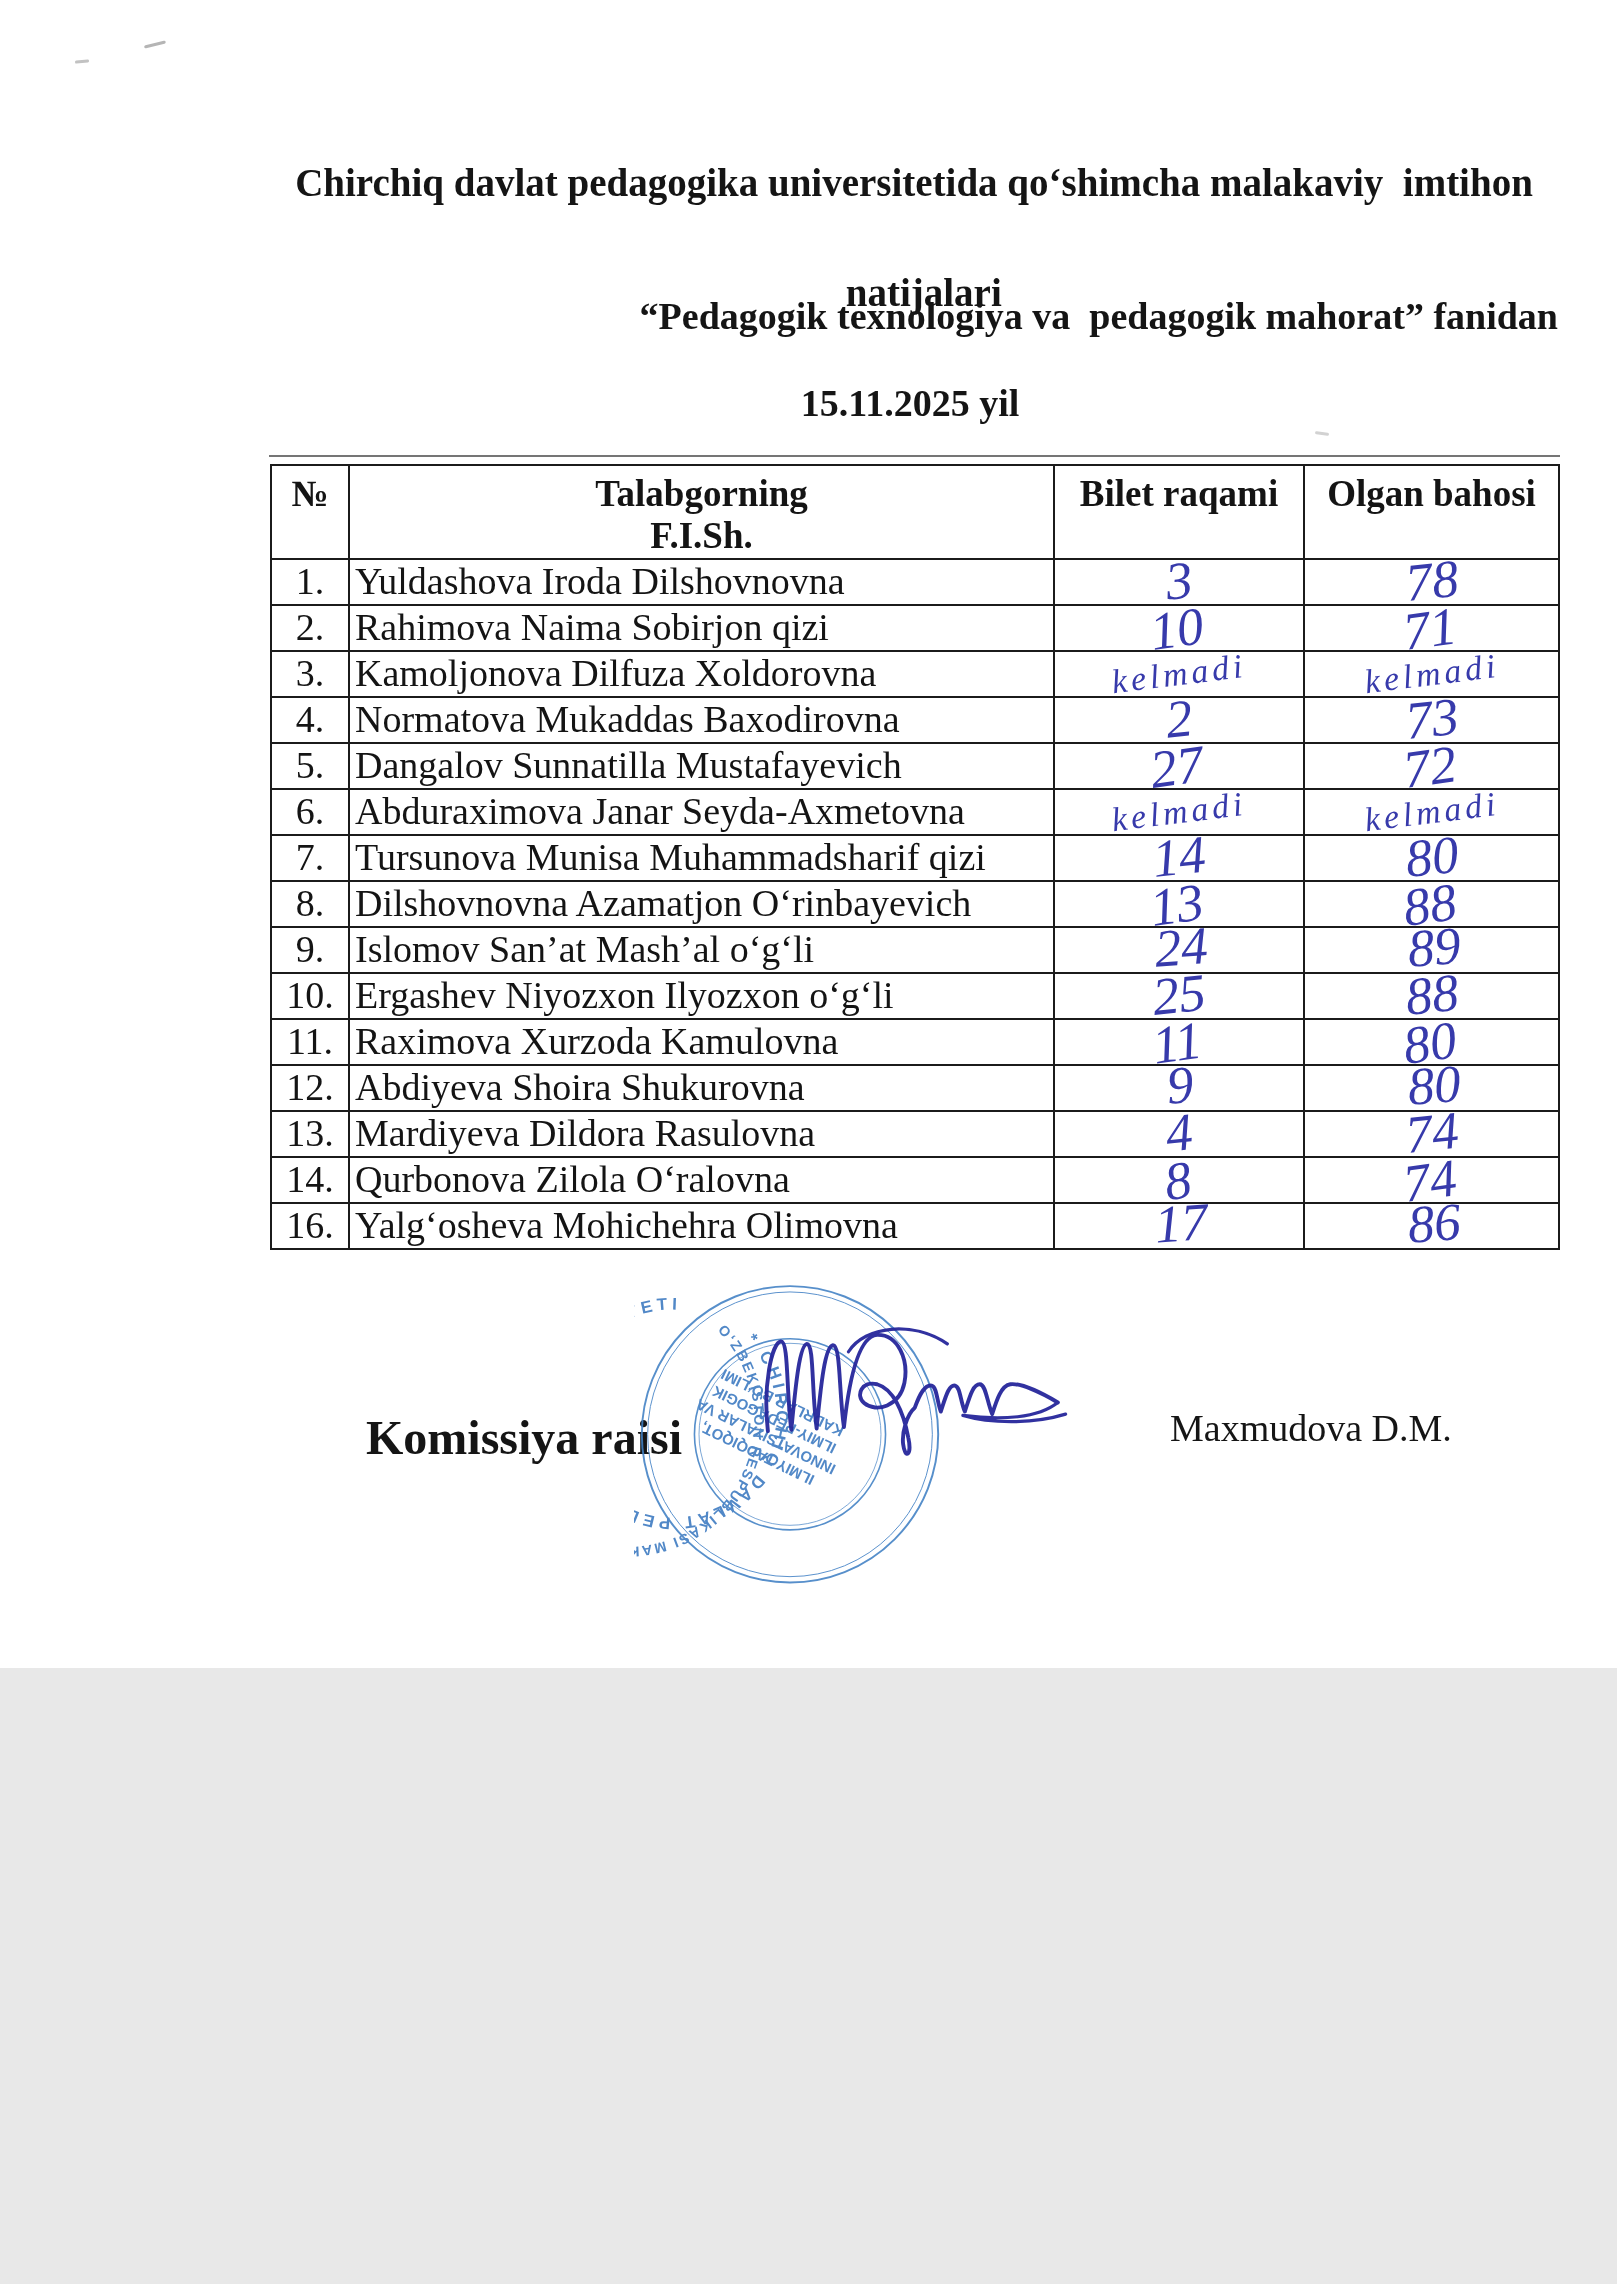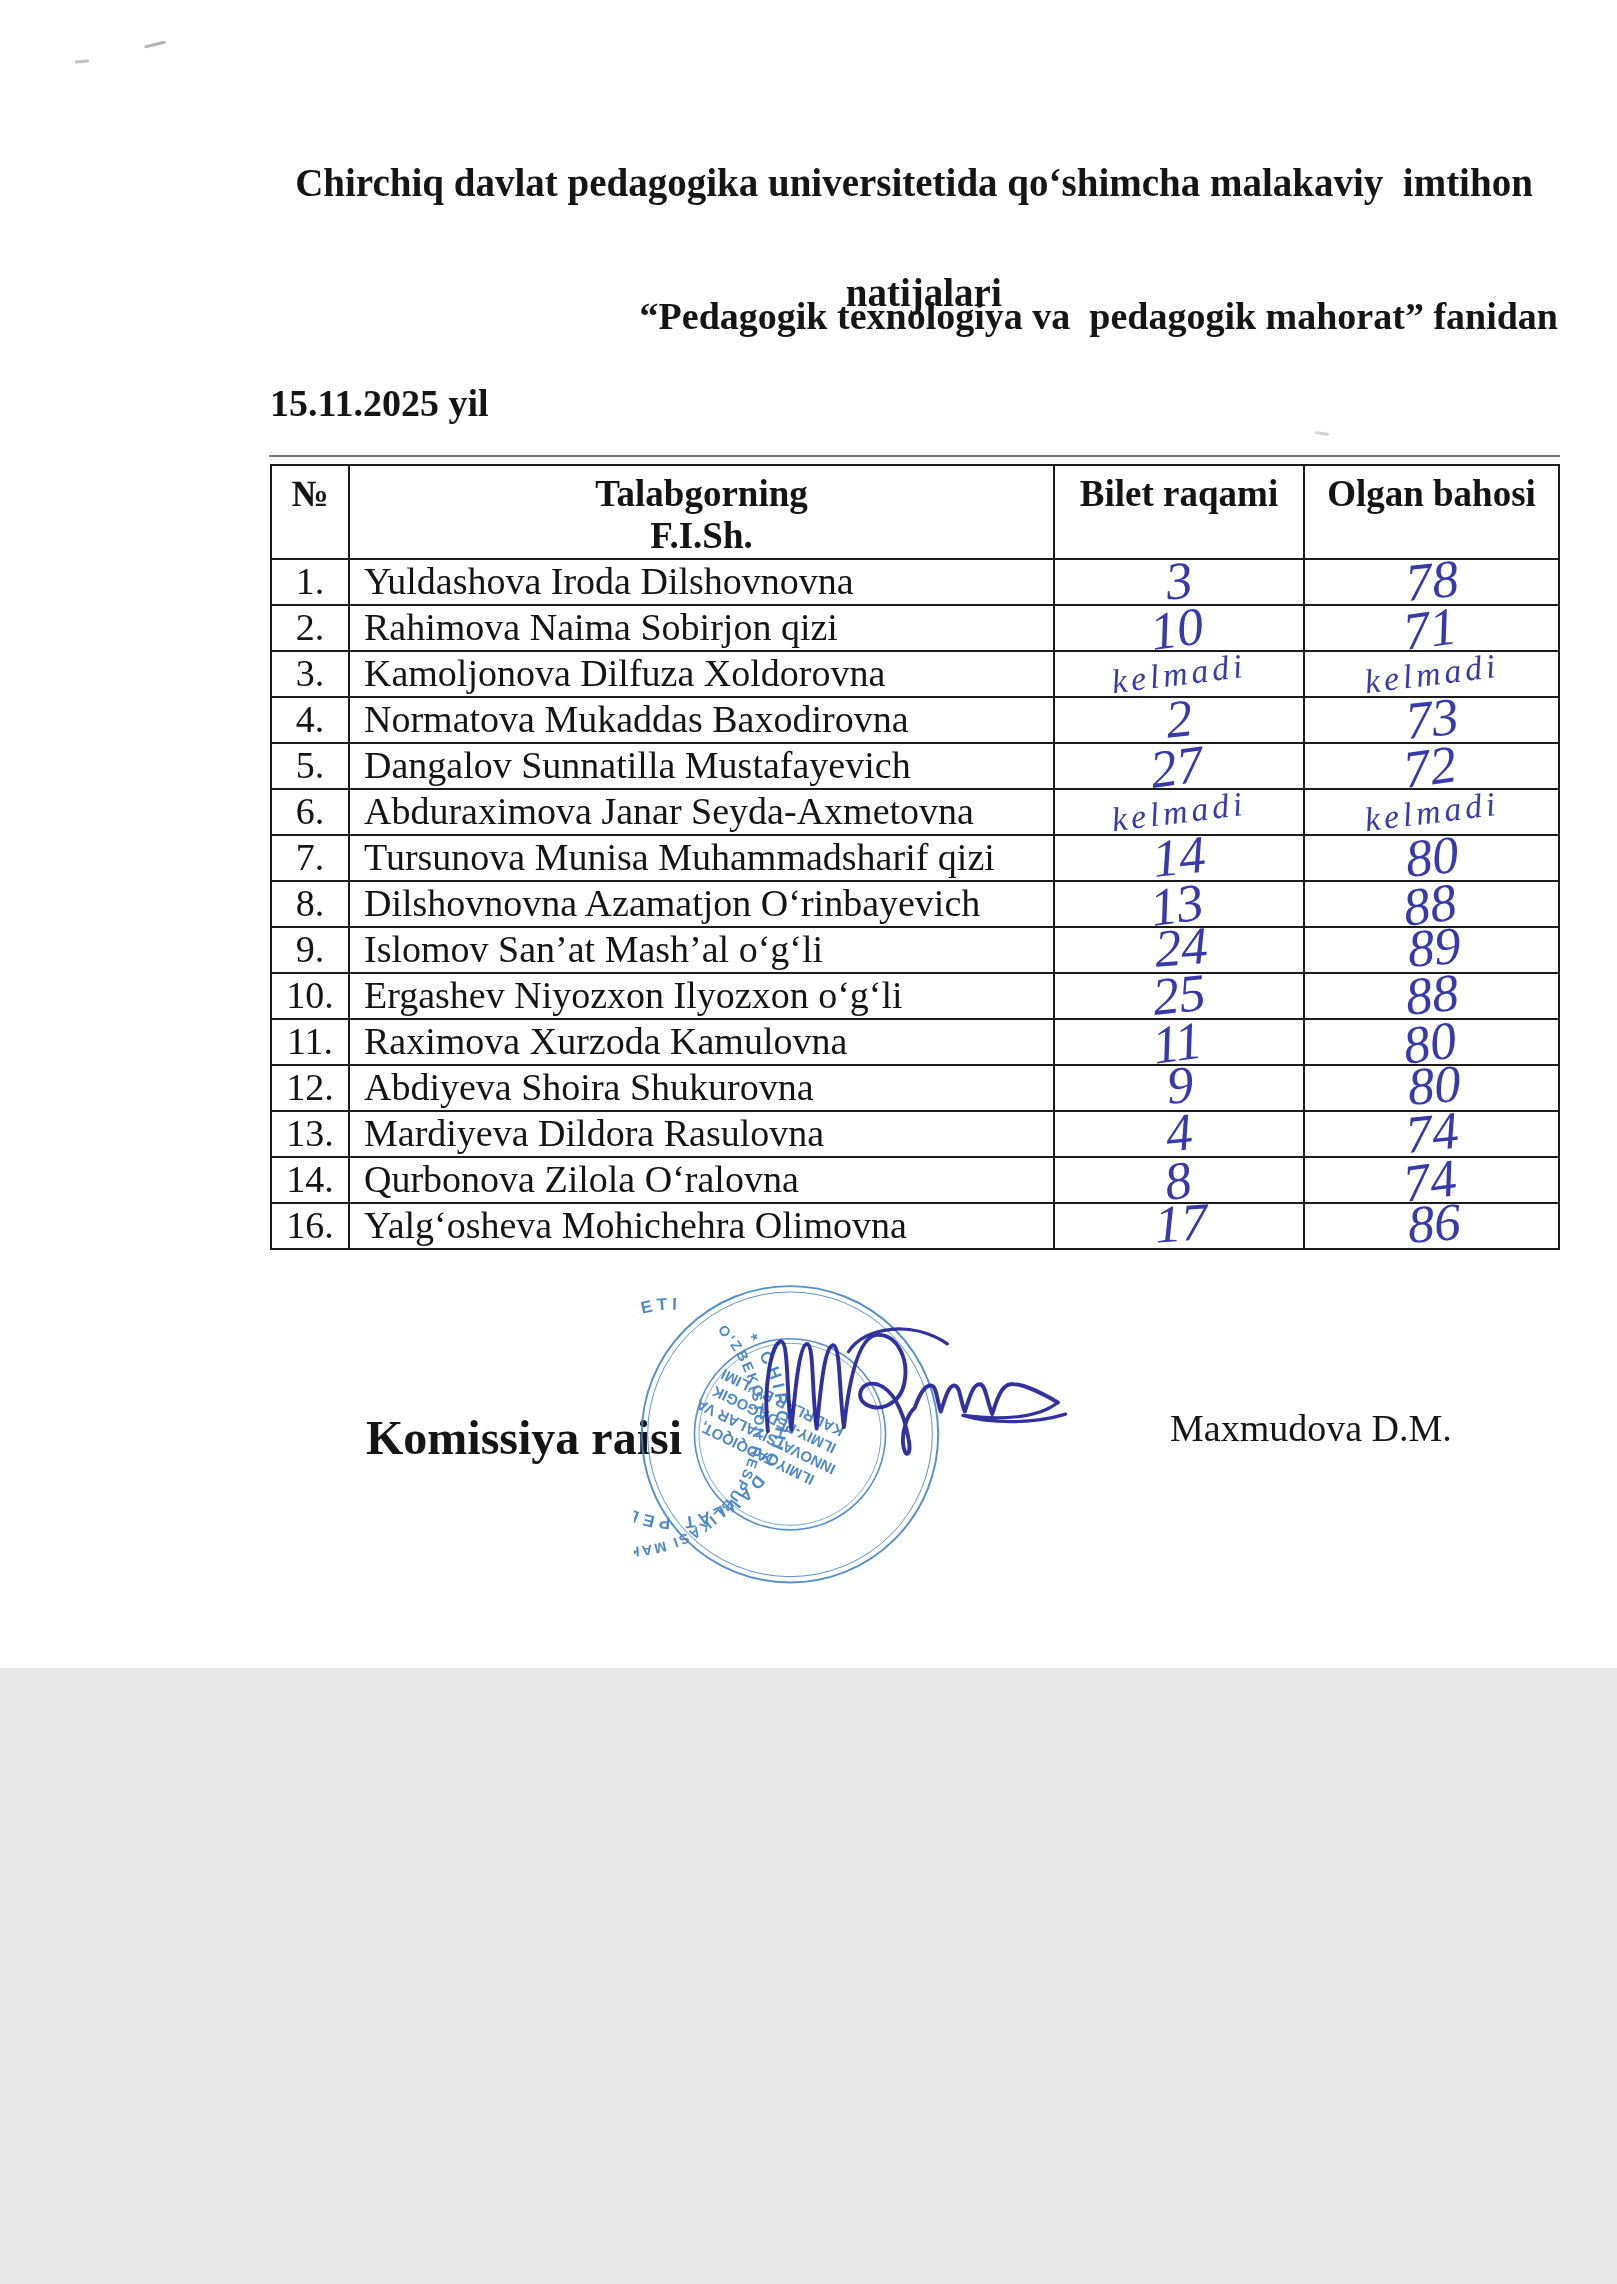--- a/index.html
+++ b/index.html
@@ -17,37 +17,37 @@
     text-align:center;font-weight:bold;font-size:39px;line-height:55px;
     white-space:pre-wrap;
   }
   .subtitle{
     position:absolute;left:270px;top:294px;width:1288px;
     text-align:right;font-weight:bold;font-size:38px;
     white-space:pre-wrap;
   }
   .date-line{
     position:absolute;left:270px;top:381px;width:1280px;
-    text-align:left;font-weight:bold;font-size:38px;
+    text-align:center;font-weight:bold;font-size:38px;
   }
   
   .topline{position:absolute;left:269px;top:455px;width:1291px;height:2px;background:#2b2b2b;opacity:.65;}
   table.results{
     position:absolute;left:270px;top:464px;width:1288px;
     border-collapse:collapse;table-layout:fixed;
     font-size:38px;color:#141414;
   }
   table.results th,table.results td{border:2.6px solid #1b1b1b;}
   table.results thead th{
     height:83px;vertical-align:top;padding-top:6.5px;
     font-weight:bold;font-size:37px;line-height:42px;text-align:center;
   }
   table.results tbody td{height:42px;line-height:1.05;vertical-align:middle;}
   td.c-num{text-align:center;}
-  td.c-name{text-align:left;padding-left:14px;}
+  td.c-name{text-align:left;padding-left:5px;}
   td.c-ink{position:relative;text-align:center;}
   .ink{
     position:absolute;left:50%;top:50%;
     font-style:italic;color:var(--ink,#373aab);
     font-size:53px;line-height:1;white-space:nowrap;
     transform:translate(-50%,-52%) rotate(-6deg);
   }
   .ink.word{font-size:34px;letter-spacing:3.9px;transform:translate(-50%,-50%) rotate(-7deg);}
   tr.v1 .ink:not(.word){transform:translate(-54%,-48%) rotate(-8deg);}
   tr.v2 .ink:not(.word){transform:translate(-46%,-55%) rotate(-4deg);}

